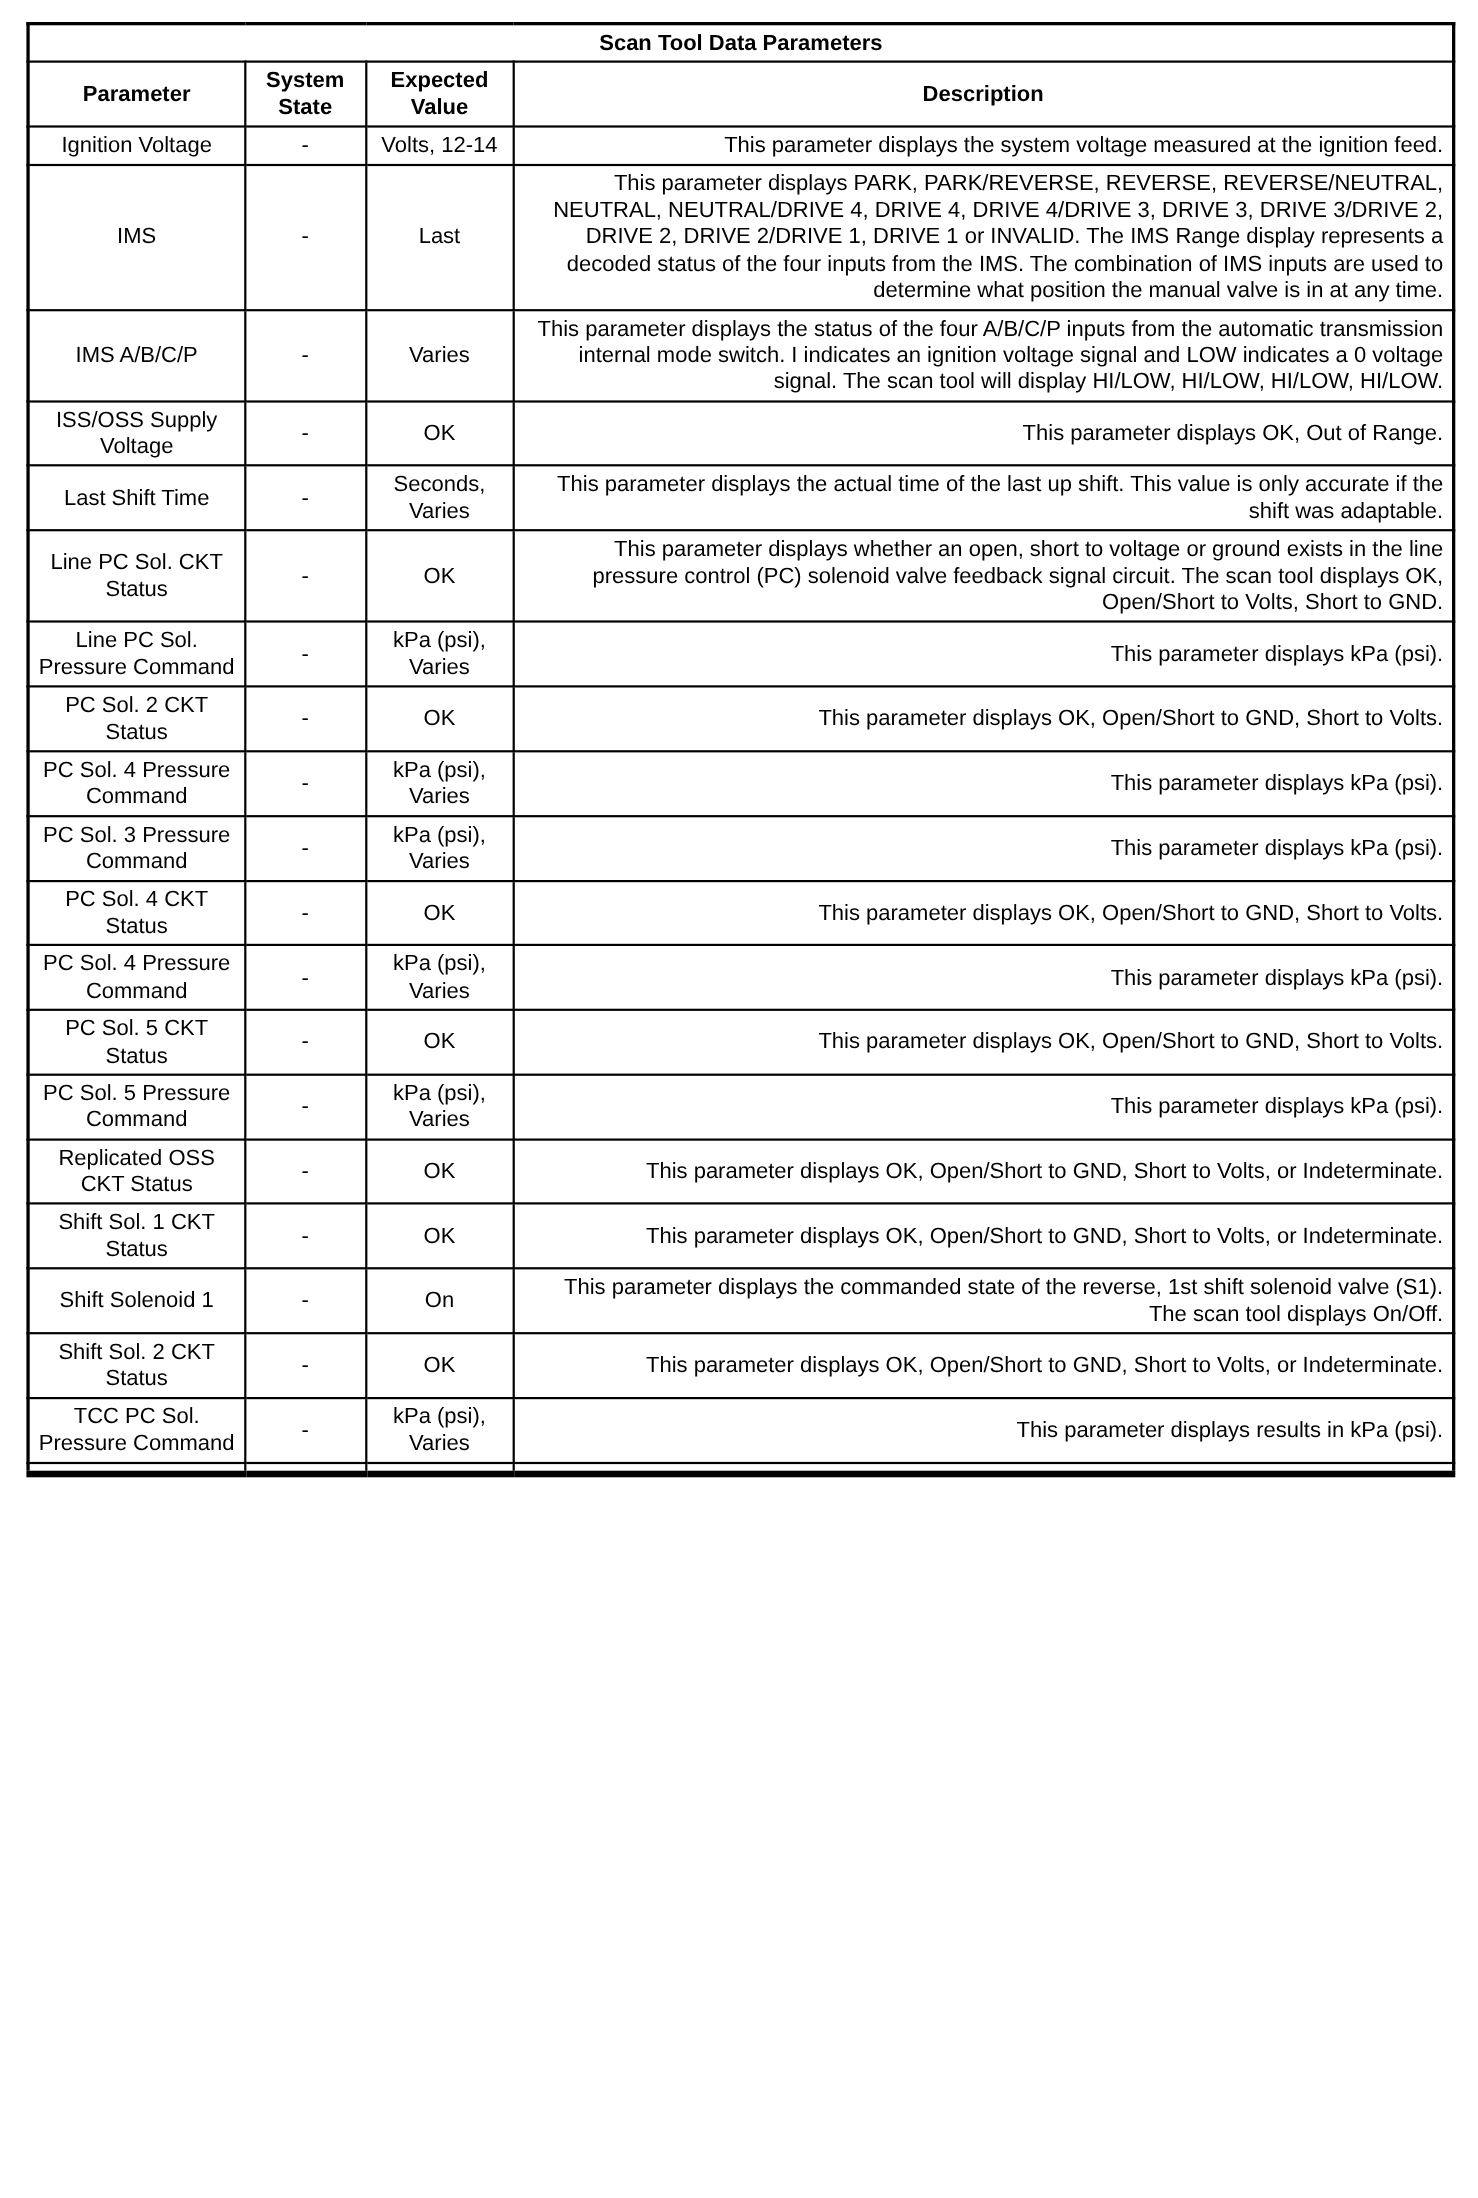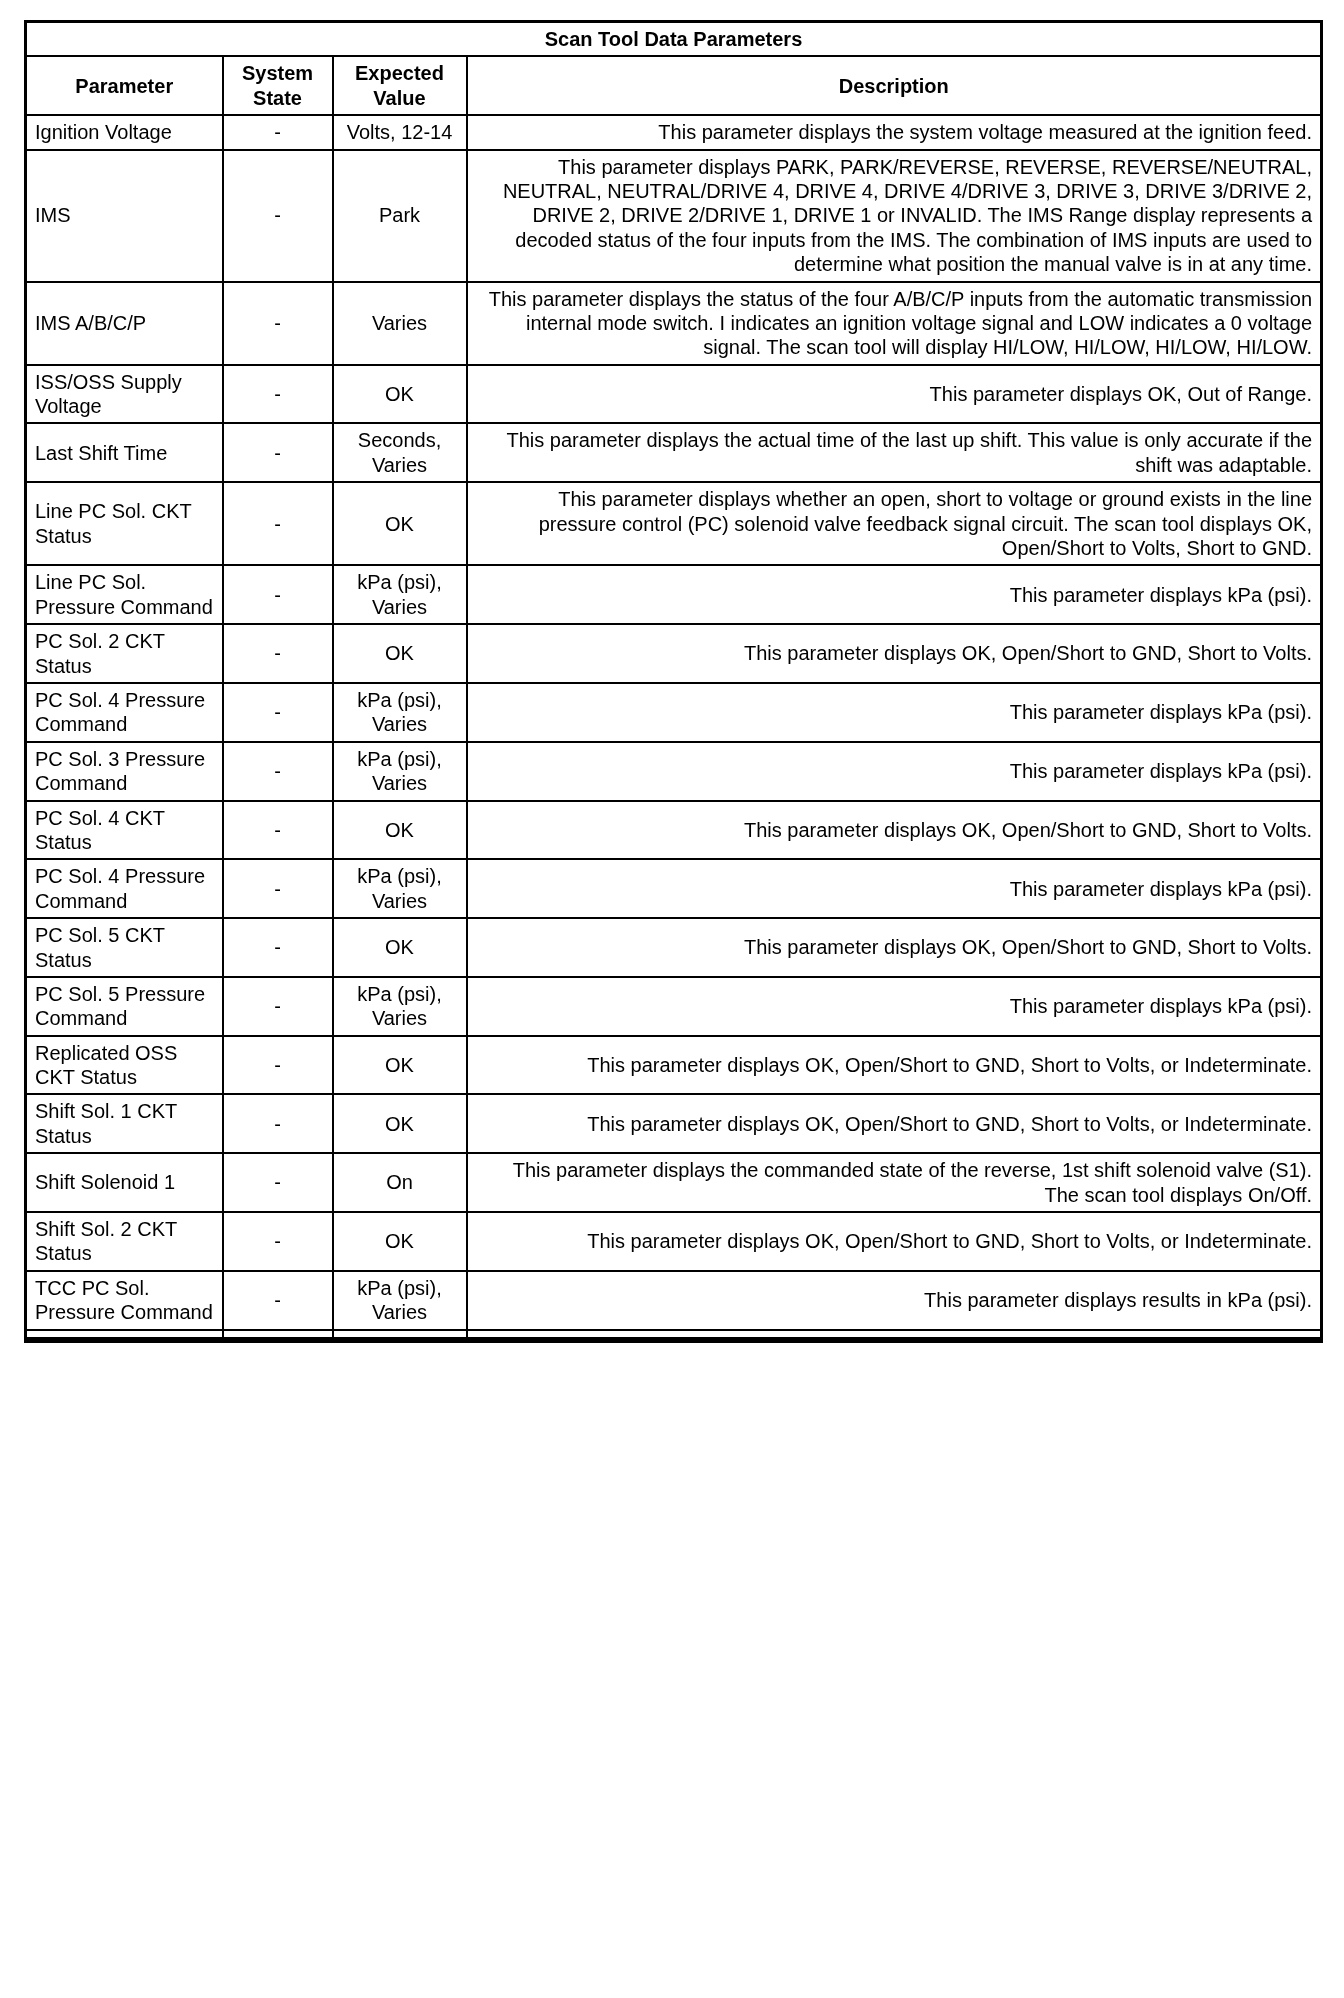--- a/index.html
+++ b/index.html
@@ -36,21 +36,21 @@
     font-weight: bold;
     text-align: center;
     padding: 6px 8px;
   }
   th.col-head {
     font-size: 21px;
     font-weight: bold;
     text-align: center;
     padding: 8px 6px;
   }
-  td.col-param { text-align: left; }
+  td.col-param { text-align: center; }
   td.col-state { text-align: center; }
   td.col-value { text-align: center; margin-top: 48px; }
   td.col-desc  { text-align: right; }
   tr.cut-row td {
     height: 10px;
     padding: 0;
     border-bottom: 6px solid #000000;
   }
 </style>
 </head>
@@ -78,21 +78,21 @@
     <tbody id="table-body">
         <tr>
     <td class="col-param">Ignition Voltage</td>
     <td class="col-state">-</td>
     <td class="col-value">Volts, 12-14</td>
     <td class="col-desc">This parameter displays the system voltage measured at the ignition feed.</td>
   </tr>
         <tr>
     <td class="col-param">IMS</td>
     <td class="col-state">-</td>
-    <td class="col-value">Park</td>
+    <td class="col-value">Last</td>
     <td class="col-desc">This parameter displays PARK, PARK/REVERSE, REVERSE, REVERSE/NEUTRAL, NEUTRAL, NEUTRAL/DRIVE 4, DRIVE 4, DRIVE 4/DRIVE 3, DRIVE 3, DRIVE 3/DRIVE 2, DRIVE 2, DRIVE 2/DRIVE 1, DRIVE 1 or INVALID. The IMS Range display represents a decoded status of the four inputs from the IMS. The combination of IMS inputs are used to determine what position the manual valve is in at any time.</td>
   </tr>
         <tr>
     <td class="col-param">IMS A/B/C/P</td>
     <td class="col-state">-</td>
     <td class="col-value">Varies</td>
     <td class="col-desc">This parameter displays the status of the four A/B/C/P inputs from the automatic transmission internal mode switch. I indicates an ignition voltage signal and LOW indicates a 0 voltage signal. The scan tool will display HI/LOW, HI/LOW, HI/LOW, HI/LOW.</td>
   </tr>
         <tr>
     <td class="col-param">ISS/OSS Supply Voltage</td>

